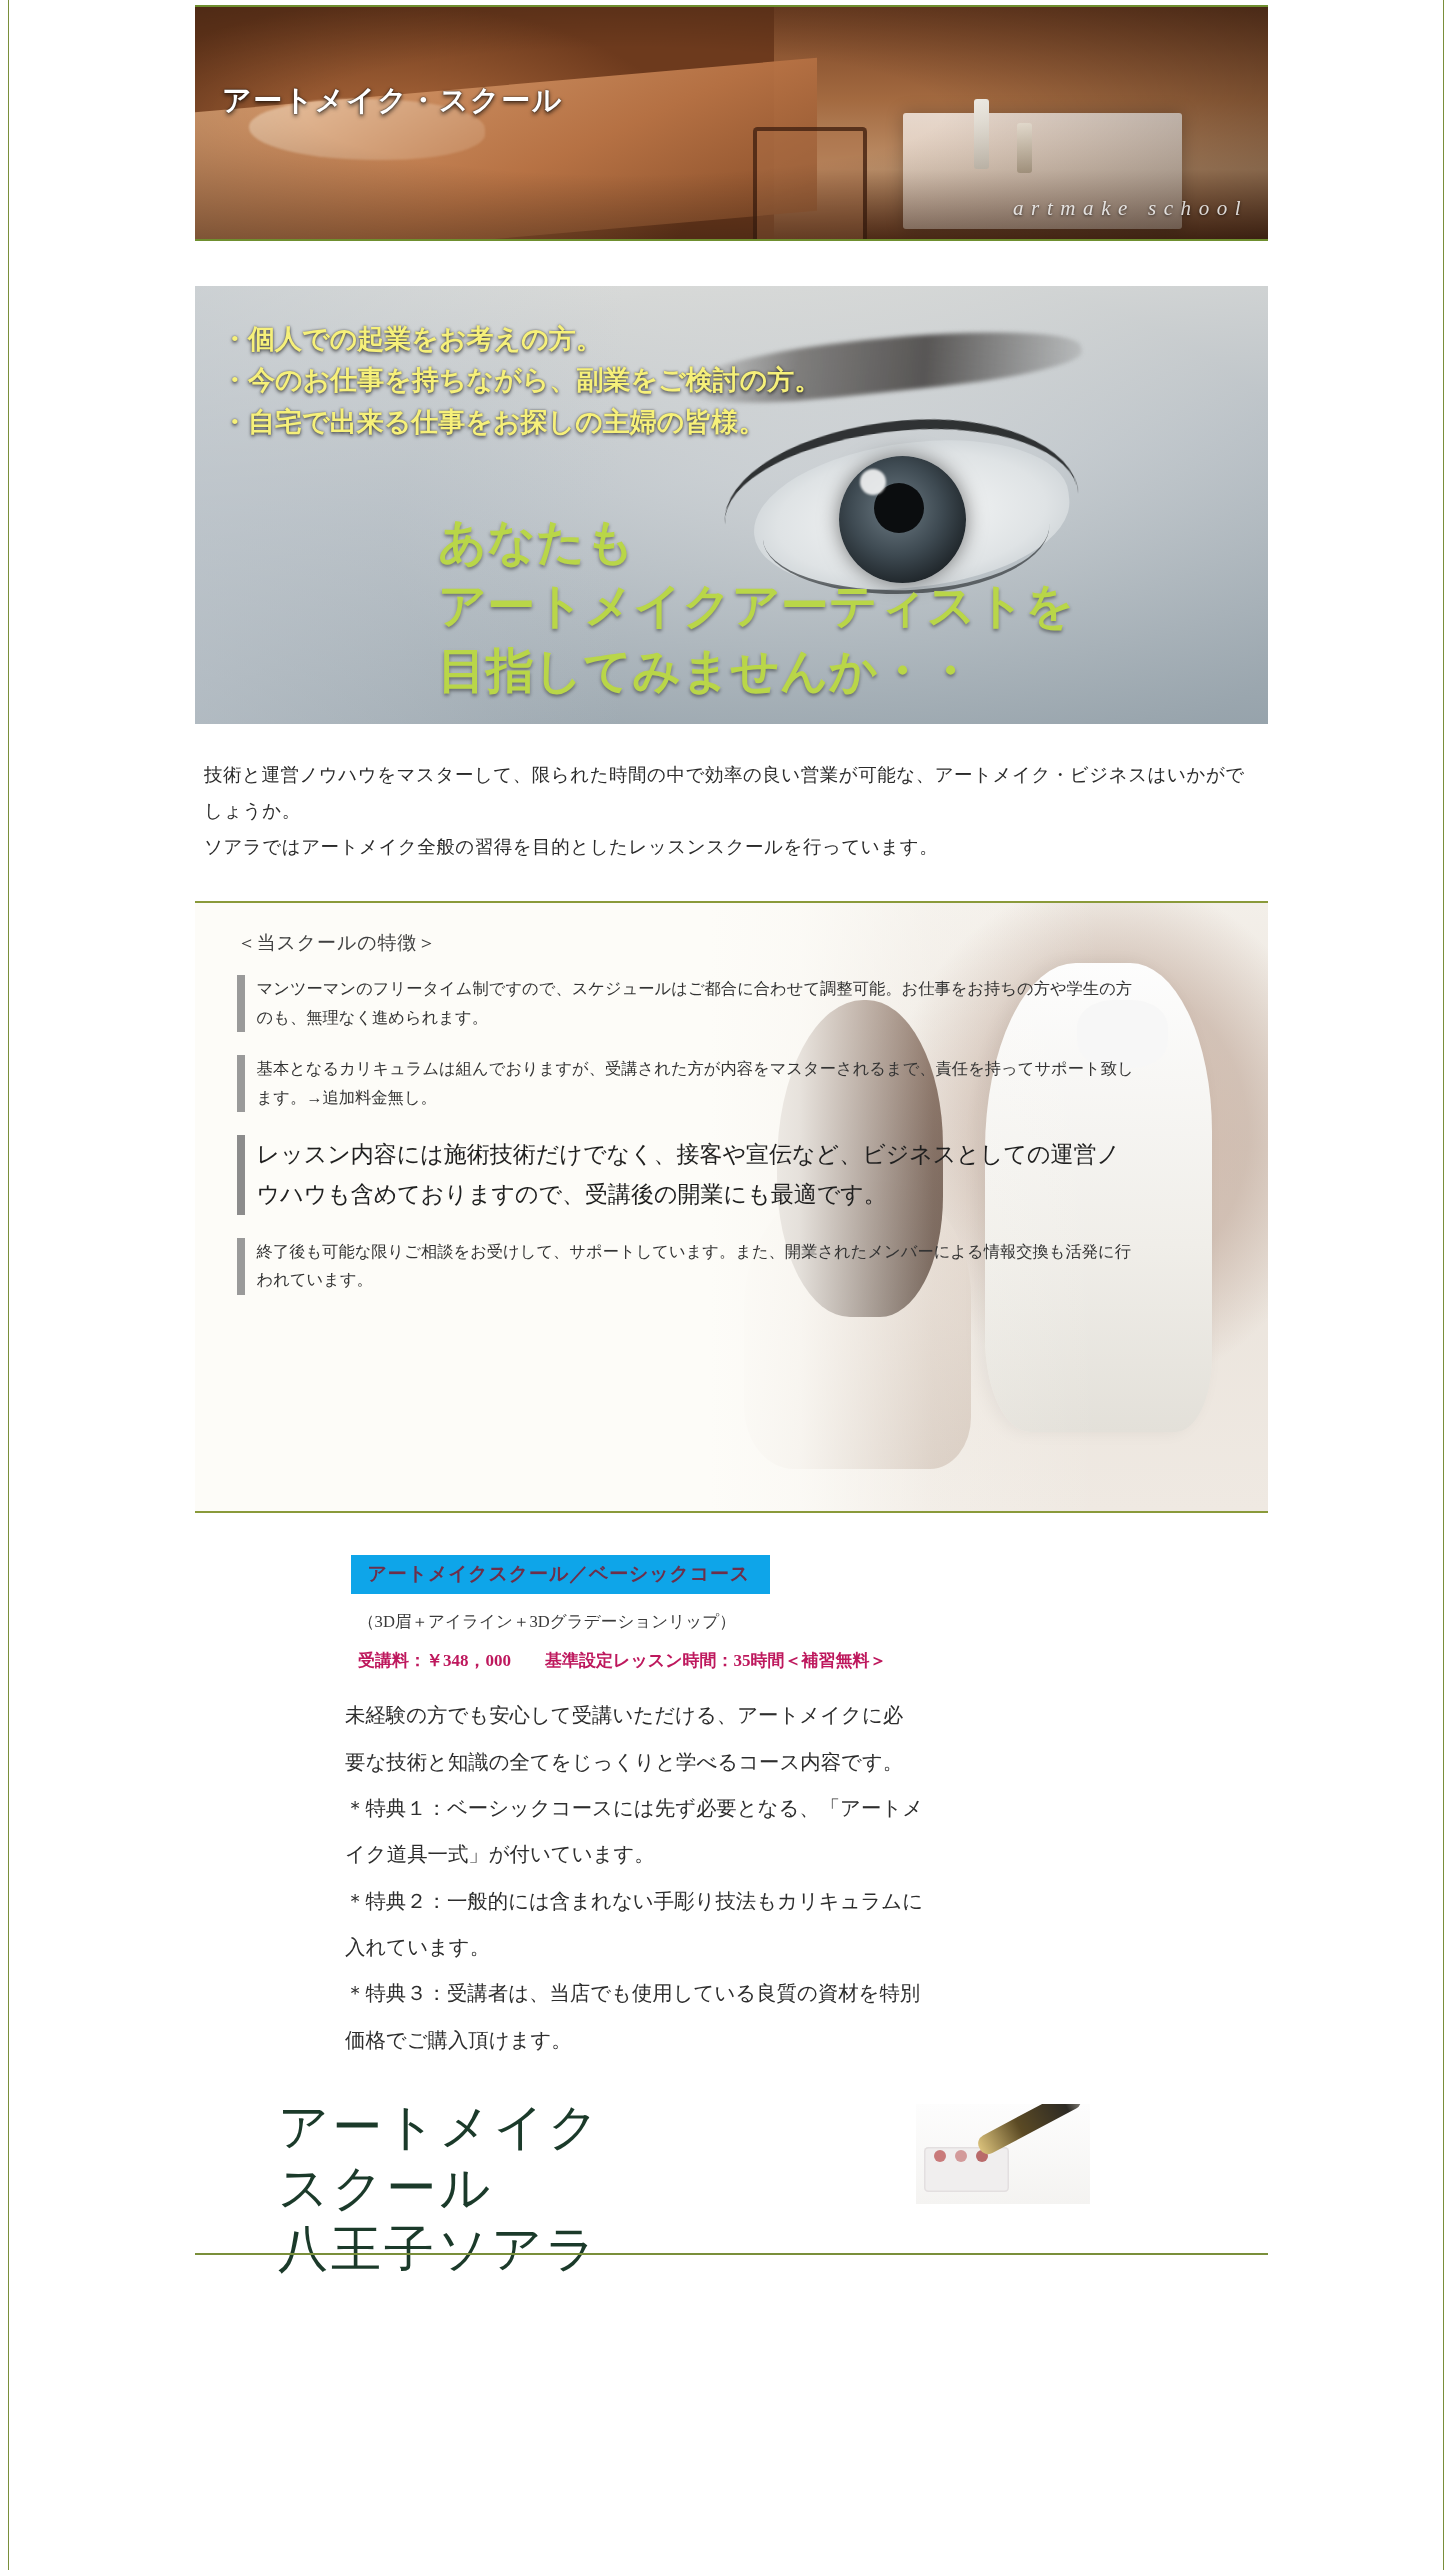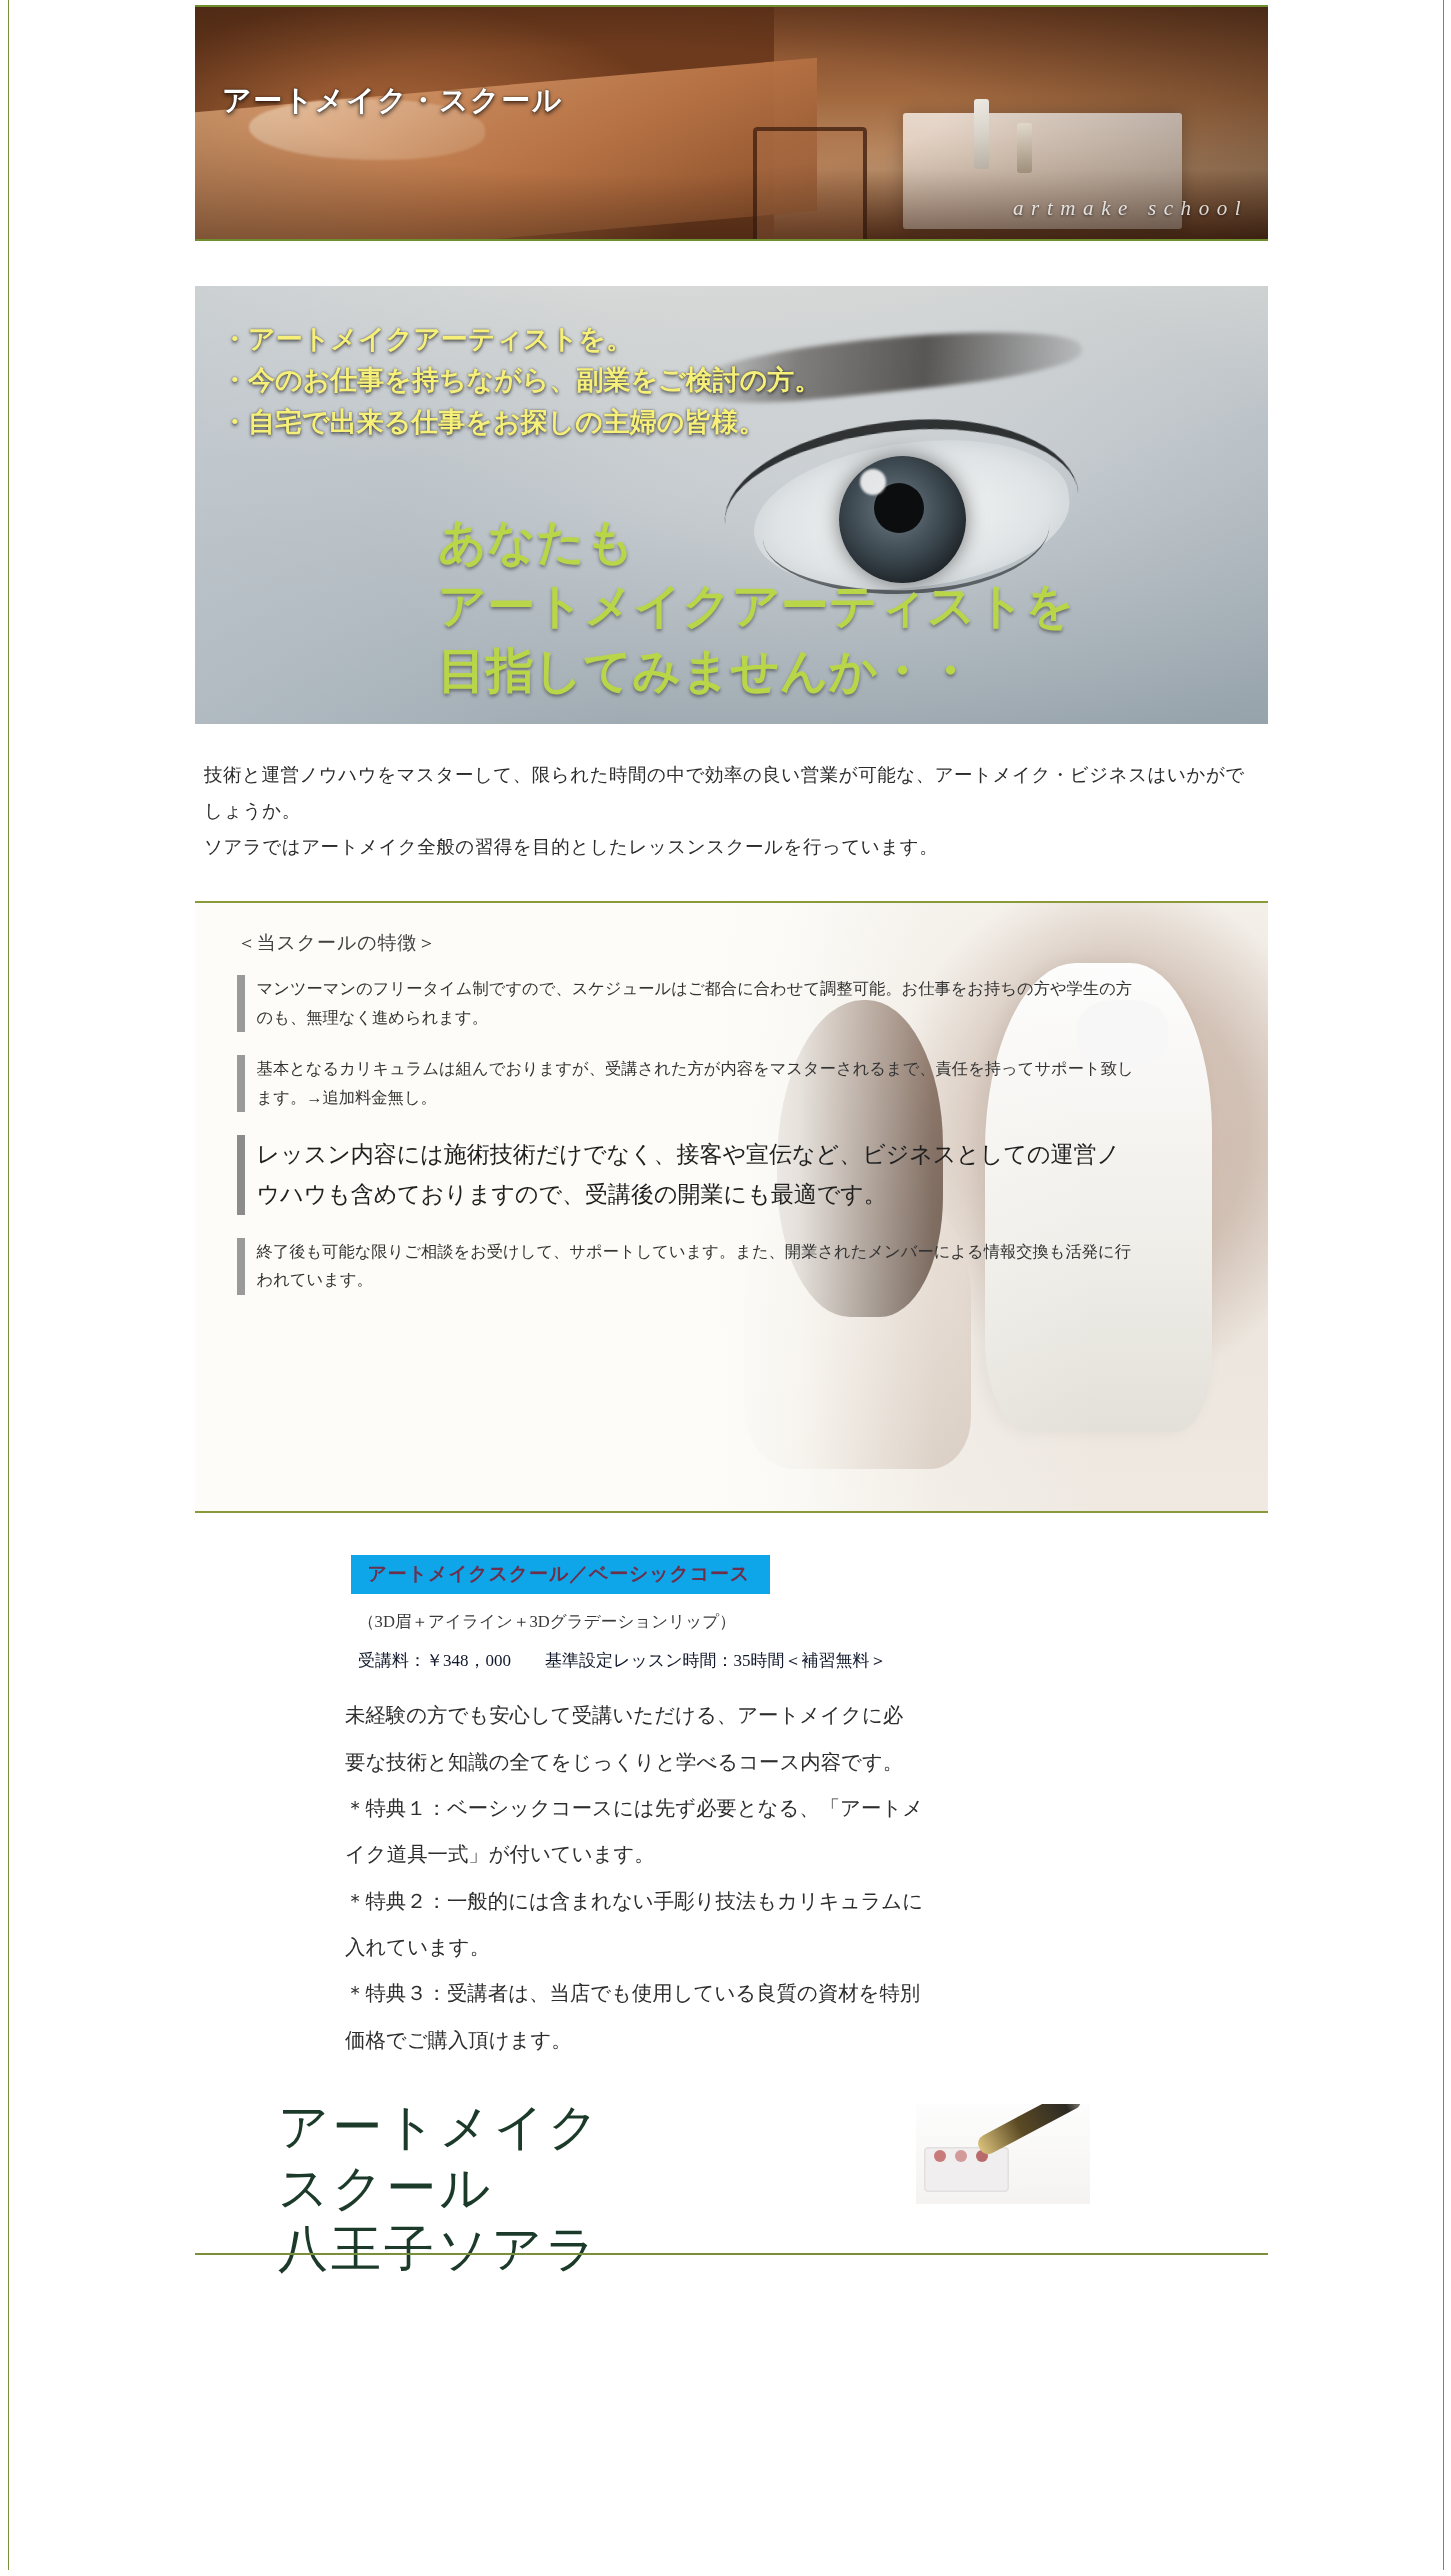--- a/index.html
+++ b/index.html
@@ -344,21 +344,22 @@
     margin-left: 141px;
   }
   .course-sub {
     margin: 16.6px 0 0 148px;
     font-size: 16.6px;
     color: #3a3a3a;
   }
   .course-fee {
     margin: 16.6px 0 0 148px;
     font-size: 17px;
-    color: #0f172a;
+    color: #be185d;
+    font-weight: bold;
   }
   .course-body {
     margin: 23px 0 0 135px;
     font-size: 20.4px;
     line-height: 2.05;
     color: #2d2d2d;
     max-width: 847px;
   }
   .course-body p { margin: 0 0 4.5px 0; }
 
@@ -447,21 +448,21 @@
     <div class="brow"></div>
     <div class="eye-white"></div>
     <div class="iris"></div>
     <div class="pupil"></div>
     <div class="glint"></div>
     <div class="lash-top"></div>
     <div class="lash-bottom"></div>
     <div class="shade"></div>
 
     <div class="hero-lines">
-      <div>・アートメイクアーティストを。</div>
+      <div>・個人での起業をお考えの方。</div>
       <div>・今のお仕事を持ちながら、副業をご検討の方。</div>
       <div>・自宅で出来る仕事をお探しの主婦の皆様。</div>
     </div>
 
     <div class="hero-catch">
       <div>あなたも</div>
       <div>アートメイクアーティストを</div>
       <div>目指してみませんか・・</div>
     </div>
   </div>

